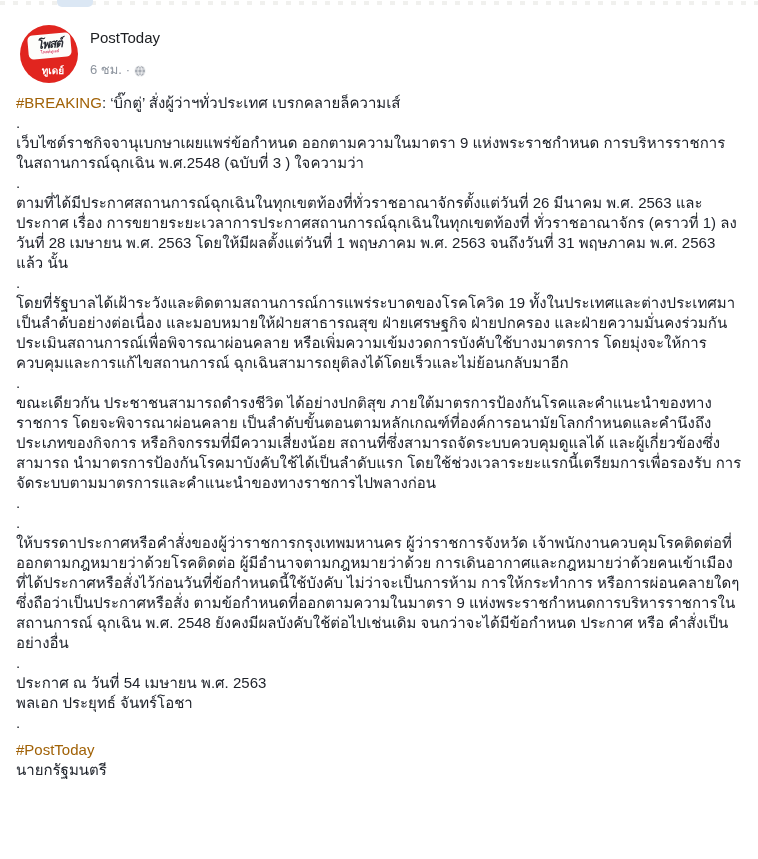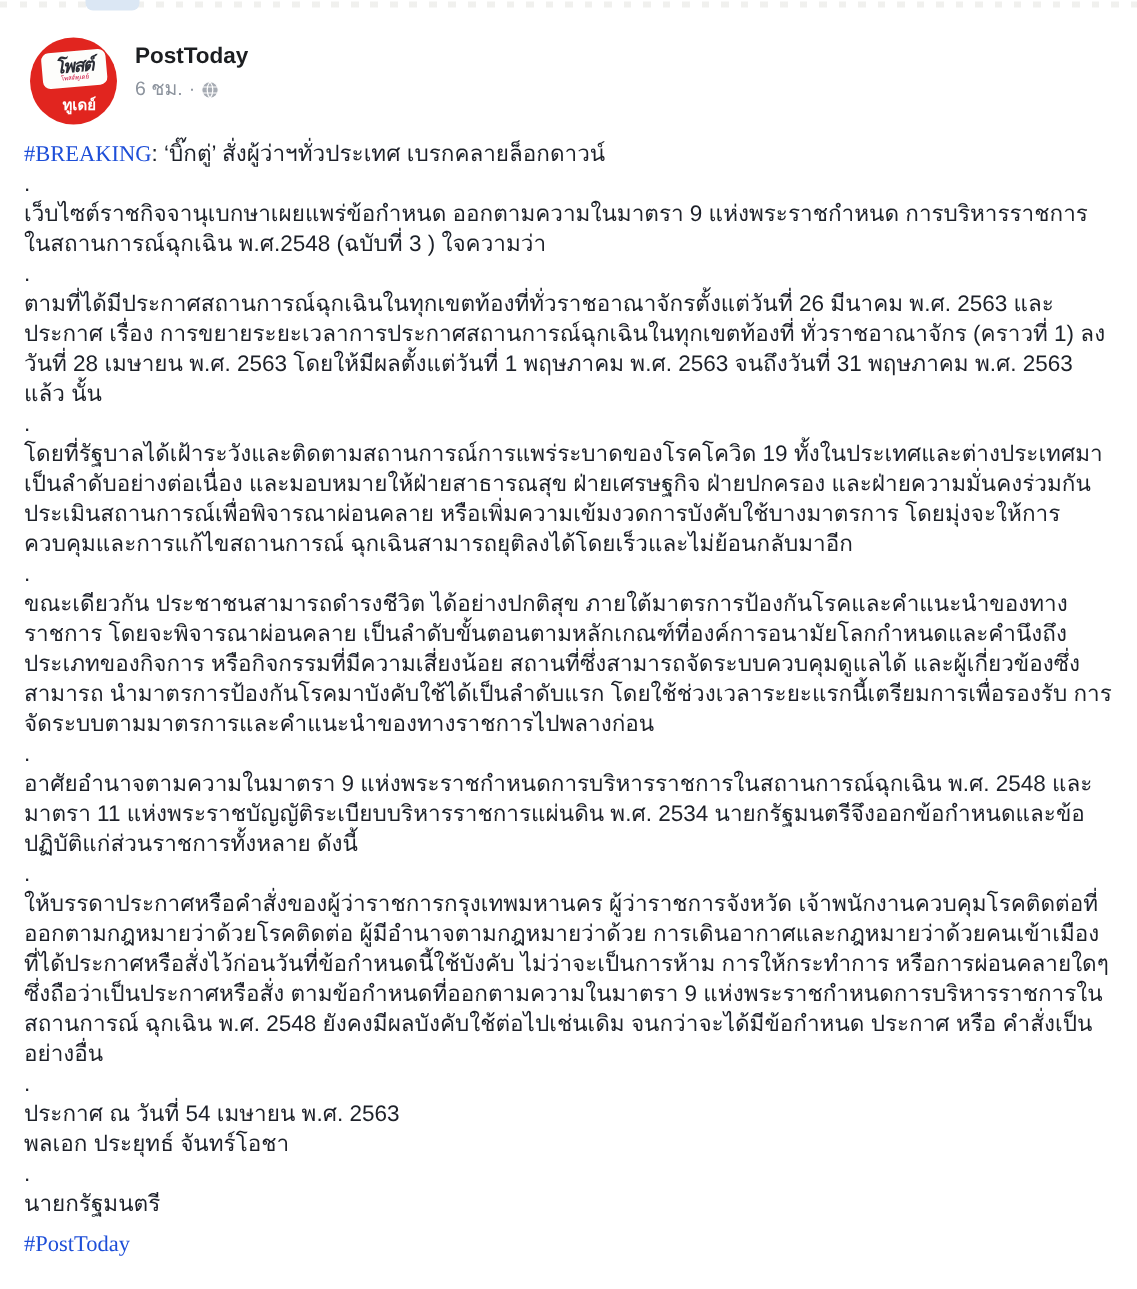--- a/index.html
+++ b/index.html
@@ -54,44 +54,43 @@
     font-size: 4px; color: #c03; line-height: 4px; white-space: nowrap;
   }
   .logo-bottom {
     position: absolute; left: 0; right: 14px; bottom: 7px;
     text-align: right;
     font-size: 10px; font-weight: bold; color: #ffffff;
     line-height: 10px;
   }
   .header-info { margin-left: 12px; padding-top: 3px; }
   .page-name {
-    font-size: 15px; font-weight: bold; color: #1c1e21;
+    font-size: 15px; font-weight: normal; color: #1c1e21;
     cursor: pointer; line-height: 20px;
   }
   .meta-row {
     display: flex; align-items: center;
-    margin-top: 3px;
+    margin-top: 14px;
     font-size: 13px; color: #8d949e; line-height: 16px;
   }
   .meta-sep { margin: 0 4px; }
   .globe-icon { display: inline-block; width: 12px; height: 12px; margin-top: 1px; }
 
   .post-body {
     padding: 10px 16px 0 16px;
     font-size: 15px;
     line-height: 20px;
     color: #1d2129;
     word-wrap: break-word;
   }
   .line, .para, .sep-dot { min-height: 20px; }
   .hashtag {
-    color: #1d4ed8;
+    color: #a16207;
     cursor: pointer;
     text-decoration: none;
-    font-family: Liberation Serif, serif;
   }
   .footer-hashtag { margin-top: 7px; }
 </style>
 </head>
 <body>
 
 <div class="top-edge"></div>
 <div class="top-artifact"></div>
 
 <div class="post-header">
@@ -112,44 +111,43 @@
           <circle cx="6" cy="6" r="5.5" fill="#a6abb3"></circle>
           <path d="M6 .5 A5.5 5.5 0 0 1 6 11.5 A5.5 5.5 0 0 1 6 .5 M6 .5 A9 9 0 0 0 6 11.5 M6 .5 A9 9 0 0 1 6 11.5 M.7 4 H11.3 M.7 8 H11.3" stroke="#ffffff" stroke-width=".8" fill="none"></path>
         </svg>
       </span>
     </div>
   </div>
 </div>
 
 <div class="post-body">
   <div class="line">
-    <span class="hashtag">#BREAKING</span><span>: ‘บิ๊กตู่’ สั่งผู้ว่าฯทั่วประเทศ เบรกคลายล็อกดาวน์</span>
+    <span class="hashtag">#BREAKING</span><span>: ‘บิ๊กตู่’ สั่งผู้ว่าฯทั่วประเทศ เบรกคลายล็ความเส์</span>
   </div>
   <div class="sep-dot">.</div>
 
   <div class="para">เว็บไซต์ราชกิจจานุเบกษาเผยแพร่ข้อกำหนด ออกตามความในมาตรา 9 แห่งพระราชกำหนด การบริหารราชการในสถานการณ์ฉุกเฉิน พ.ศ.2548 (ฉบับที่ 3 ) ใจความว่า</div>
   <div class="sep-dot">.</div>
 
   <div class="para">ตามที่ได้มีประกาศสถานการณ์ฉุกเฉินในทุกเขตท้องที่ทั่วราชอาณาจักรตั้งแต่วันที่ 26 มีนาคม พ.ศ. 2563 และประกาศ เรื่อง การขยายระยะเวลาการประกาศสถานการณ์ฉุกเฉินในทุกเขตท้องที่ ทั่วราชอาณาจักร (คราวที่ 1) ลงวันที่ 28 เมษายน พ.ศ. 2563 โดยให้มีผลตั้งแต่วันที่ 1 พฤษภาคม พ.ศ. 2563 จนถึงวันที่ 31 พฤษภาคม พ.ศ. 2563 แล้ว นั้น</div>
   <div class="sep-dot">.</div>
 
   <div class="para">โดยที่รัฐบาลได้เฝ้าระวังและติดตามสถานการณ์การแพร่ระบาดของโรคโควิด 19 ทั้งในประเทศและต่างประเทศมาเป็นลำดับอย่างต่อเนื่อง และมอบหมายให้ฝ่ายสาธารณสุข ฝ่ายเศรษฐกิจ ฝ่ายปกครอง และฝ่ายความมั่นคงร่วมกันประเมินสถานการณ์เพื่อพิจารณาผ่อนคลาย หรือเพิ่มความเข้มงวดการบังคับใช้บางมาตรการ โดยมุ่งจะให้การควบคุมและการแก้ไขสถานการณ์ ฉุกเฉินสามารถยุติลงได้โดยเร็วและไม่ย้อนกลับมาอีก</div>
   <div class="sep-dot">.</div>
 
   <div class="para">ขณะเดียวกัน ประชาชนสามารถดำรงชีวิต ได้อย่างปกติสุข ภายใต้มาตรการป้องกันโรคและคำแนะนำของทางราชการ โดยจะพิจารณาผ่อนคลาย เป็นลำดับขั้นตอนตามหลักเกณฑ์ที่องค์การอนามัยโลกกำหนดและคำนึงถึงประเภทของกิจการ หรือกิจกรรมที่มีความเสี่ยงน้อย สถานที่ซึ่งสามารถจัดระบบควบคุมดูแลได้ และผู้เกี่ยวข้องซึ่งสามารถ นำมาตรการป้องกันโรคมาบังคับใช้ได้เป็นลำดับแรก โดยใช้ช่วงเวลาระยะแรกนี้เตรียมการเพื่อรองรับ การจัดระบบตามมาตรการและคำแนะนำของทางราชการไปพลางก่อน</div>
   <div class="sep-dot">.</div>
 
-  <div class="para">อาศัยอำนาจตามความในมาตรา 9 แห่งพระราชกำหนดการบริหารราชการในสถานการณ์ฉุกเฉิน พ.ศ. 2548 และมาตรา 11 แห่งพระราชบัญญัติระเบียบบริหารราชการแผ่นดิน พ.ศ. 2534 นายกรัฐมนตรีจึงออกข้อกำหนดและข้อปฏิบัติแก่ส่วนราชการทั้งหลาย ดังนี้</div>
   <div class="sep-dot">.</div>
 
   <div class="para">ให้บรรดาประกาศหรือคำสั่งของผู้ว่าราชการกรุงเทพมหานคร ผู้ว่าราชการจังหวัด เจ้าพนักงานควบคุมโรคติดต่อที่ออกตามกฎหมายว่าด้วยโรคติดต่อ ผู้มีอำนาจตามกฎหมายว่าด้วย การเดินอากาศและกฎหมายว่าด้วยคนเข้าเมือง ที่ได้ประกาศหรือสั่งไว้ก่อนวันที่ข้อกำหนดนี้ใช้บังคับ ไม่ว่าจะเป็นการห้าม การให้กระทำการ หรือการผ่อนคลายใดๆ ซึ่งถือว่าเป็นประกาศหรือสั่ง ตามข้อกำหนดที่ออกตามความในมาตรา 9 แห่งพระราชกำหนดการบริหารราชการในสถานการณ์ ฉุกเฉิน พ.ศ. 2548 ยังคงมีผลบังคับใช้ต่อไปเช่นเดิม จนกว่าจะได้มีข้อกำหนด ประกาศ หรือ คำสั่งเป็นอย่างอื่น</div>
   <div class="sep-dot">.</div>
 
   <div class="line">ประกาศ ณ วันที่ 54 เมษายน พ.ศ. 2563</div>
   <div class="line">พลเอก ประยุทธ์ จันทร์โอชา</div>
   <div class="sep-dot">.</div>
 
-  <div class="line">นายกรัฐมนตรี</div>
-
   <div class="line footer-hashtag">
     <span class="hashtag">#PostToday</span>
   </div>
+
+  <div class="line">นายกรัฐมนตรี</div>
 </div>
 
 </body></html>

